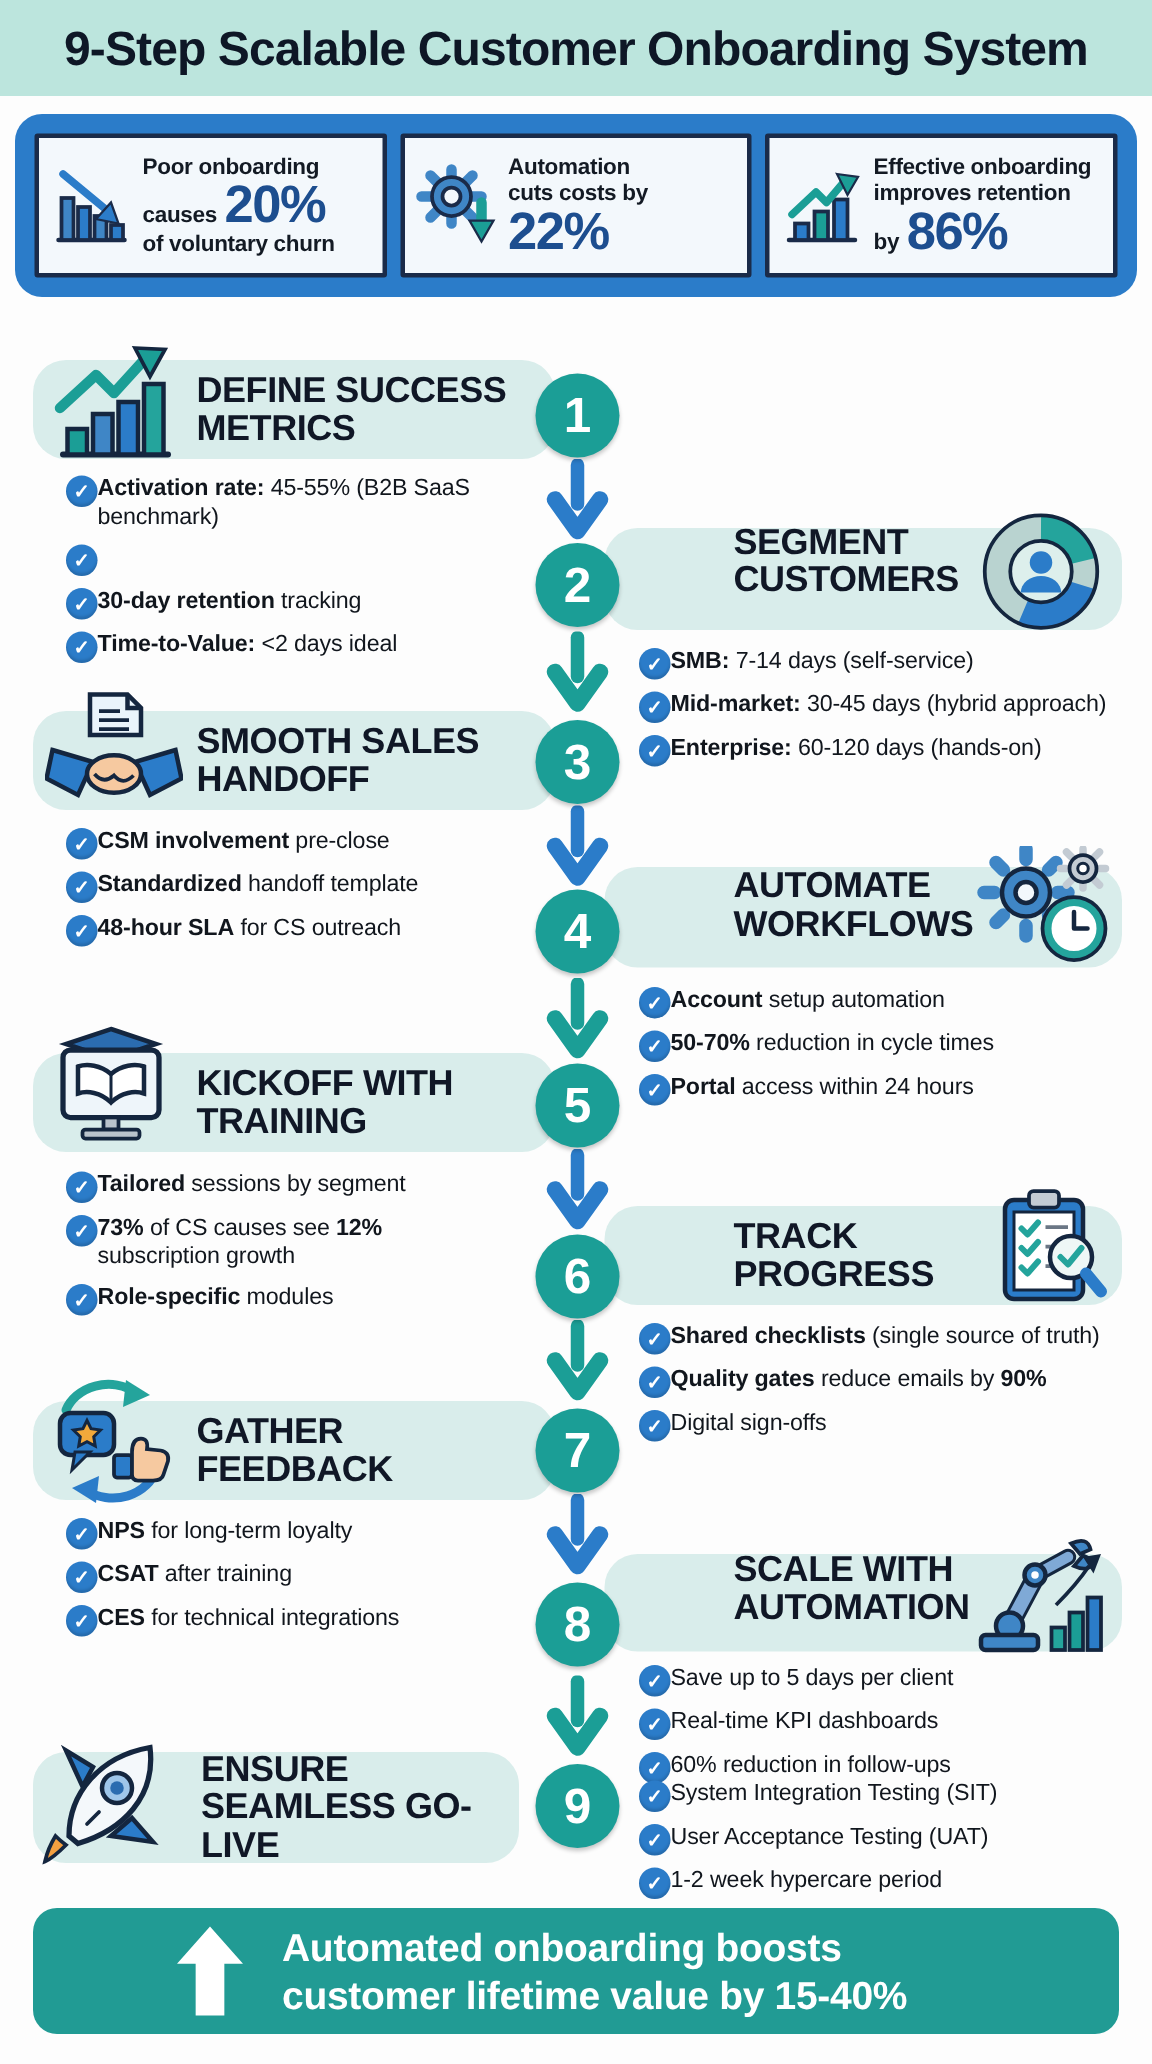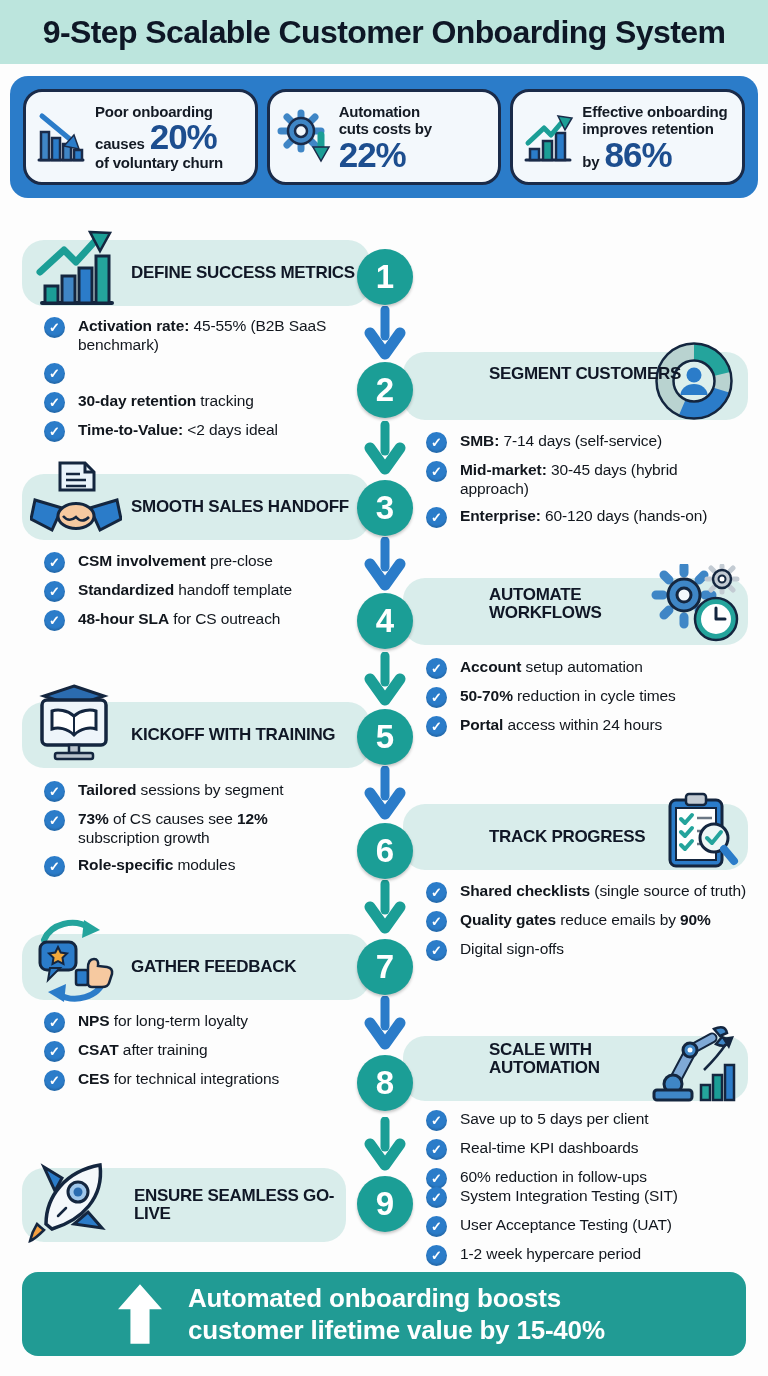--- a/index.html
+++ b/index.html
@@ -4,35 +4,35 @@
 <style>
   html,body{margin:0;padding:0;background:#fff;}
   .poster{position:relative;width:768px;height:1376px;background:#fdfdfd;font-family:"Liberation Sans",sans-serif;overflow:hidden;}
 
   
   .header{position:absolute;left:0;top:0;width:768px;height:64px;background:var(--header-bg,#bce5dd);display:flex;align-items:center;justify-content:center;}
   .header h1{margin:0;font-size:32px;font-weight:800;color:#0e1726;letter-spacing:-0.6px;}
 
   
   .stats{position:absolute;left:10px;top:76px;width:748px;height:122px;background:var(--blue,#2b7cc9);border-radius:18px;display:flex;gap:9px;padding:13px;box-sizing:border-box;}
-  .stat{flex:1;background:var(--stat-box-bg,#f3f8fc);border:3px solid var(--stat-box-border,#1a2b49);border-radius:19px;display:flex;align-items:center;gap:6px;padding:4px 7px;box-sizing:border-box;}
+  .stat{flex:1;background:var(--stat-box-bg,#f3f8fc);border:3px solid var(--stat-box-border,#1a2b49);border-radius:2px;display:flex;align-items:center;gap:6px;padding:4px 7px;box-sizing:border-box;}
   .sicon{flex:0 0 56px;height:56px;}
   .sicon svg{width:56px;height:56px;}
   .stat-text{font-size:15px;font-weight:700;color:#131a24;line-height:1.16;letter-spacing:-0.2px;}
   .stat-line{display:flex;align-items:baseline;gap:5px;flex-wrap:nowrap;}
   .stat-line .big{font-size:35px;font-weight:800;color:var(--big-number,#1d4e8f);line-height:.95;letter-spacing:-1px;}
 
   
   .pill{position:absolute;background:var(--pill-bg,#d9edeb);border-radius:22px;z-index:1;}
-  .title{position:absolute;margin:0;font-size:17px;font-weight:800;line-height:1.05;color:#101726;letter-spacing:-0.3px;display:flex;align-items:center;z-index:2;}
+  .title{position:absolute;margin:0;font-size:24px;font-weight:800;line-height:1.05;color:#101726;letter-spacing:-0.3px;display:flex;align-items:center;z-index:2;}
   .icon{position:absolute;width:92px;height:86px;z-index:2;}
   .icon svg{width:100%;height:100%;}
 
   .bullets{position:absolute;z-index:1;}
-  .bullet{display:flex;gap:13px;margin-bottom:7px;align-items:flex-start;}
+  .bullet{display:flex;gap:0;margin-bottom:7px;align-items:flex-start;}
   .check{flex:0 0 21px;height:21px;border-radius:50%;background:var(--check-blue,#2b7cc9);color:#fff;font-size:13px;font-weight:700;display:flex;align-items:center;justify-content:center;margin-top:1px;box-shadow:inset 0 -2px 2px rgba(0,0,0,.15);}
   .check::before{content:"✓";}
   .btext{margin:0;font-size:15.5px;line-height:1.25;color:#11161d;white-space:pre-wrap;letter-spacing:-0.1px;}
   .btext strong{font-weight:700;}
 
   
   .numcircle{position:absolute;left:357px;width:56px;height:56px;border-radius:50%;background:var(--teal,#1b9e96);color:#fff;font-size:33px;font-weight:800;display:flex;align-items:center;justify-content:center;z-index:4;box-shadow:0 2px 3px rgba(0,0,0,.22);}
   .conn{position:absolute;left:363px;width:44px;height:54px;z-index:3;}
   .n1{top:249px}.n2{top:362px}.n3{top:480px}.n4{top:593px}.n5{top:709px}.n6{top:823px}.n7{top:939px}.n8{top:1055px}.n9{top:1176px}
   .a1{top:306px}.a2{top:421px}.a3{top:537px}.a4{top:652px}.a5{top:766px}.a6{top:880px}.a7{top:996px}.a8{top:1117px}

